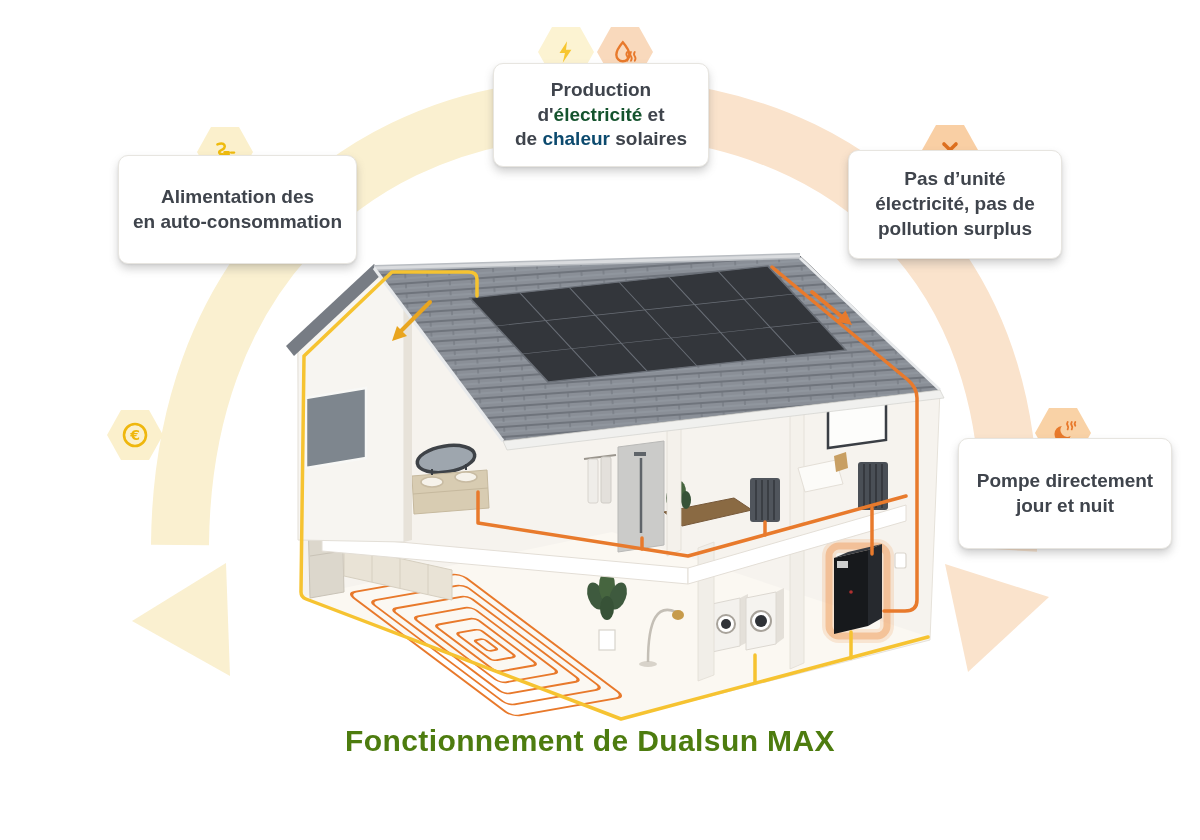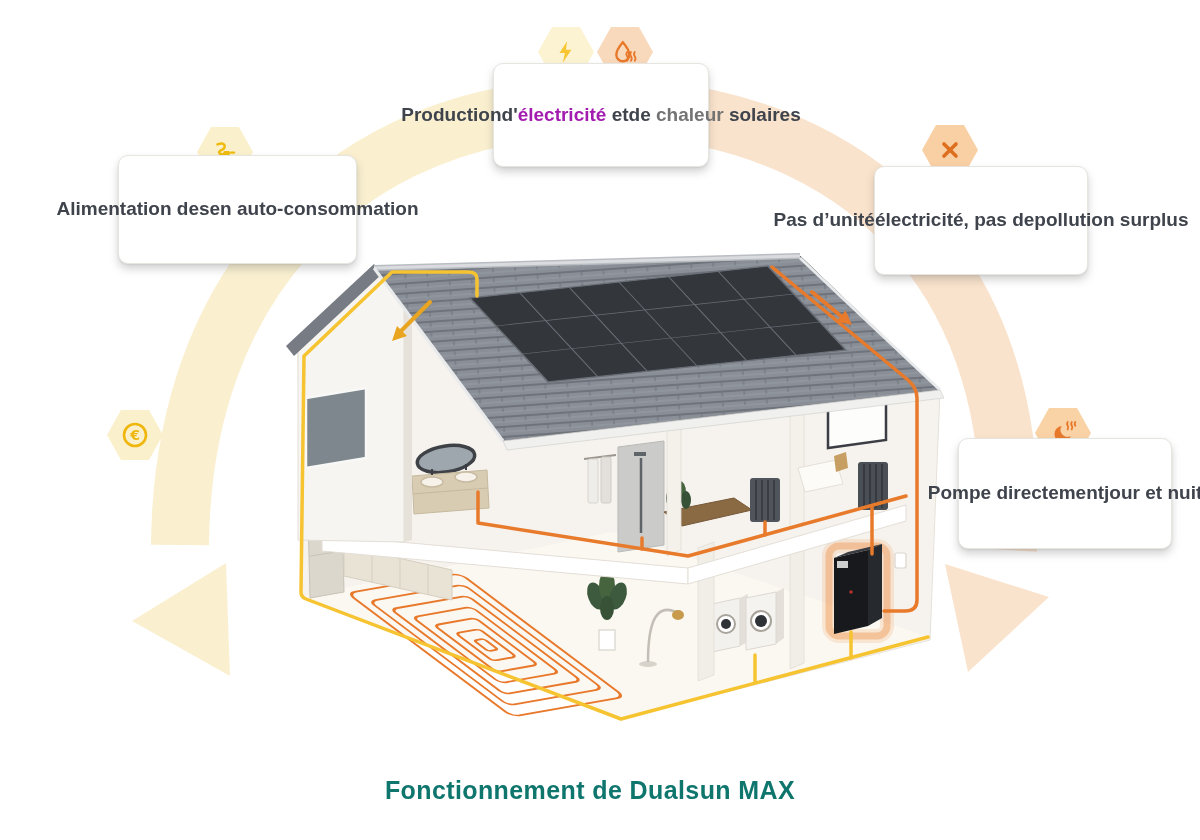--- a/index.html
+++ b/index.html
@@ -11,29 +11,29 @@
   svg.scene{position:absolute;left:0;top:0;z-index:1;}
   .hex{
     position:absolute;width:56px;height:50px;z-index:2;
     clip-path:polygon(25% 0,75% 0,100% 50%,75% 100%,25% 100%,0 50%);
     display:flex;align-items:center;justify-content:center;
   }
   .hex svg{display:block;}
   .card{
     position:absolute;z-index:3;background:#ffffff;border:1px solid #e7e5e0;border-radius:10px;
     box-shadow:0 5px 9px rgba(110,110,110,.30), 0 1px 2px rgba(0,0,0,.08);
-    display:flex;flex-direction:row;align-items:center;justify-content:center;
+    display:flex;flex-direction:column;align-items:center;justify-content:center;
     text-align:center;font-size:19px;font-weight:600;color:#3f444c;line-height:1.3;
   }
   .card .ln{white-space:nowrap;}
-  .hl-yellow{color:#a21caf;}
-  .hl-orange{color:#737373;}
+  .hl-yellow{color:#14532d;}
+  .hl-orange{color:#0c4a6e;}
   .title{
-    position:absolute;z-index:3;left:590px;top:776px;transform:translateX(-50%);
-    font-size:25px;font-weight:600;color:#0f766e;letter-spacing:.4px;white-space:nowrap;
+    position:absolute;z-index:3;left:590px;top:724px;transform:translateX(-50%);
+    font-size:30px;font-weight:600;color:#4d7c0f;letter-spacing:.4px;white-space:nowrap;
   }
 </style>
 </head>
 <body>
 
 <div class="canvas">
 
   <svg class="scene" width="1200" height="840" viewBox="0 0 1200 840">
     <defs>
       <pattern id="tiles" width="22" height="10" patternUnits="userSpaceOnUse" patternTransform="rotate(-4)">
@@ -274,21 +274,21 @@
     <div class="ln">Production</div>
     <div class="ln"><span>d'</span><span class="hl-yellow">électricité</span><span> et</span></div>
     <div class="ln"><span>de </span><span class="hl-orange">chaleur</span><span> solaires</span></div>
   </div>
 
   <div class="card" style="left:110px;top:155px;width:237px;height:107px;margin-left:8px;">
     <div class="ln">Alimentation des</div>
     <div class="ln">en auto-consommation</div>
   </div>
 
-  <div class="card" style="left:848px;top:166px;width:212px;height:107px;margin-left:26px;">
+  <div class="card" style="left:848px;top:150px;width:212px;height:107px;">
     <div class="ln">Pas d’unité</div>
     <div class="ln">électricité, pas de</div>
     <div class="ln">pollution surplus</div>
   </div>
 
 
   <div class="card" style="left:958px;top:438px;width:212px;height:109px;">
     <div class="ln">Pompe directement</div>
     <div class="ln">jour et nuit</div>
   </div>

